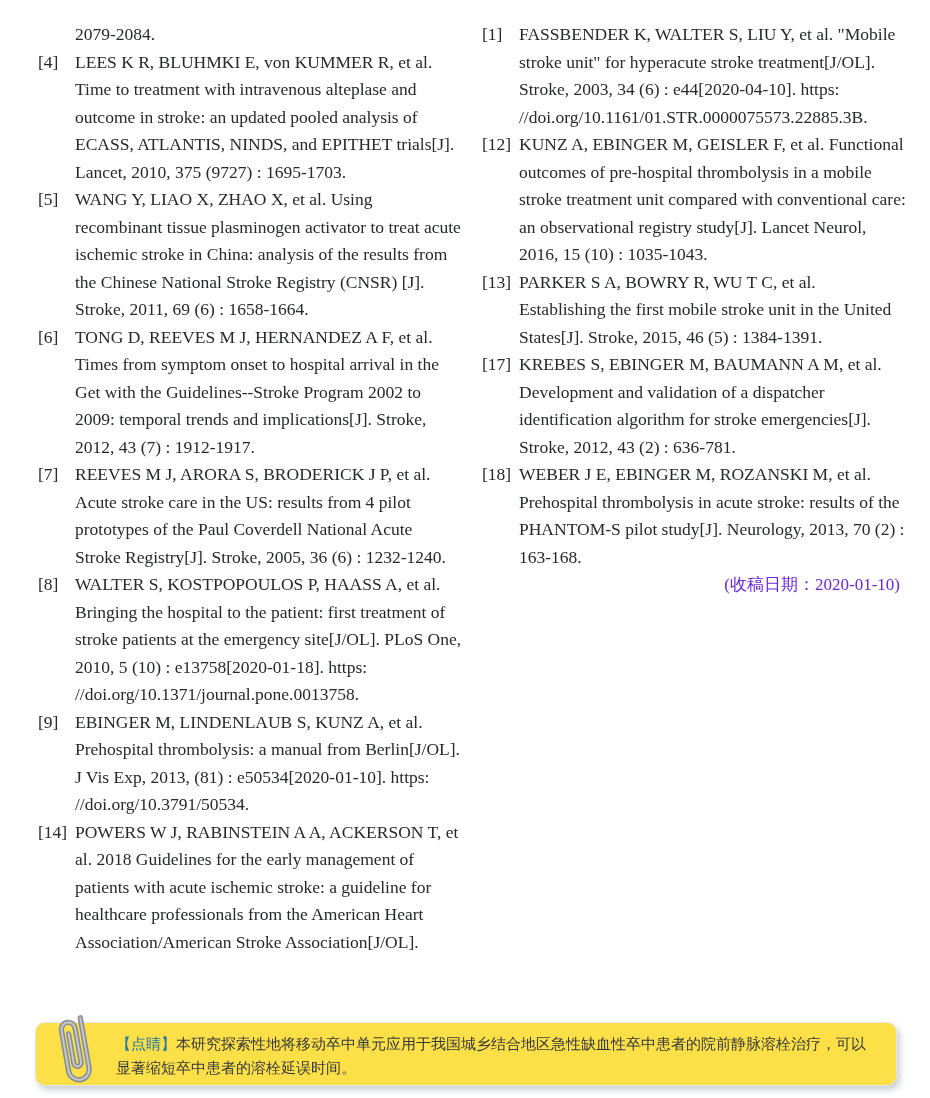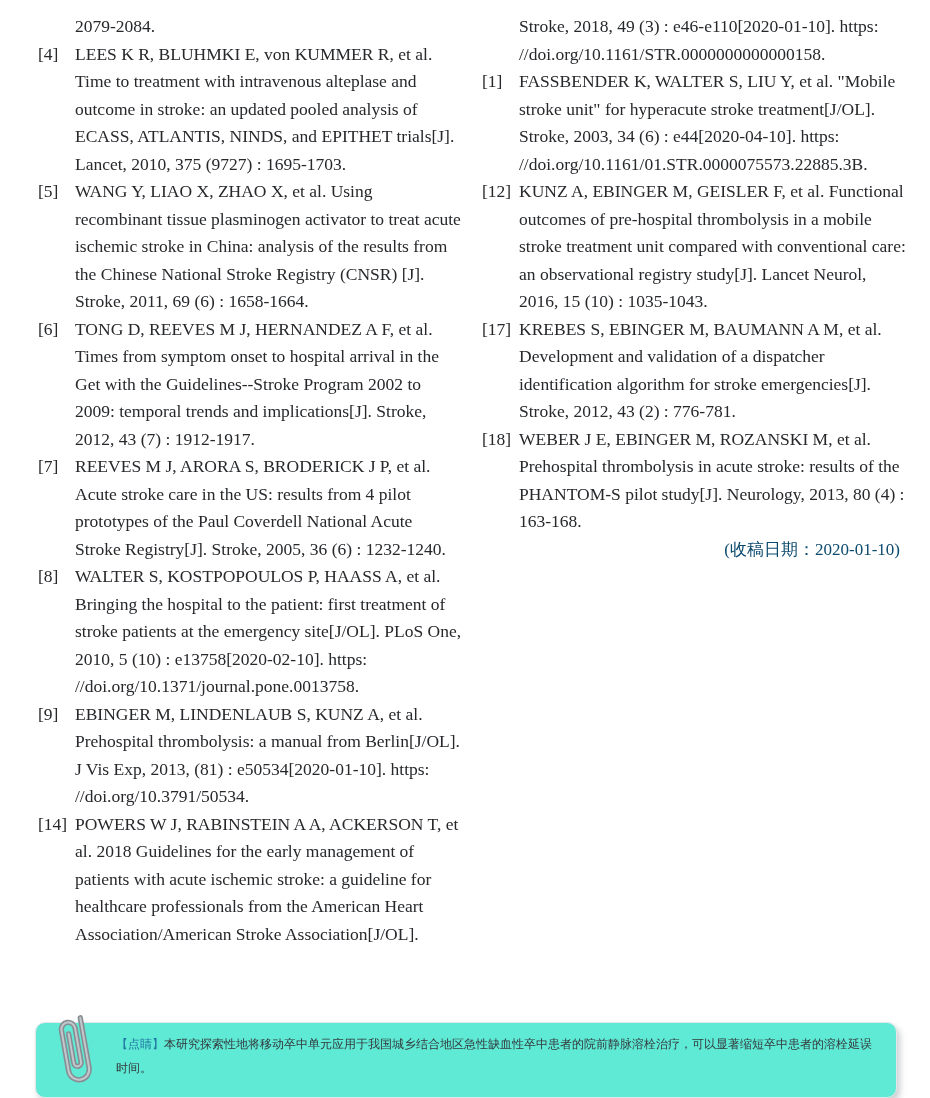--- a/index.html
+++ b/index.html
@@ -8,37 +8,37 @@
     background:#ffffff;color:#26282b;
     font-family:"Liberation Serif","DejaVu Serif",serif;
     overflow:hidden;
   }
   .page{position:absolute;inset:0;background:#ffffff;}
   .refs{
     display:flex;gap:20px;
     padding:13px 24px 0 38px;
     font-size:17.5px;line-height:27.5px;
   }
-  .col{flex:1 1 0;min-width:0;}
+  .col{flex:1 1 0;min-width:0;margin-top:8px;}
   .ref{display:flex;align-items:flex-start;}
   .ref-num{flex:0 0 37px;}
   .ref-text{flex:1 1 auto;min-width:0;overflow-wrap:break-word;word-break:break-word;text-align:left;}
   .received{
     text-align:right;padding:1px 6px 0 0;
-    font-size:17px;line-height:26px;color:#0c4a6e;
+    font-size:17px;line-height:26px;color:#6d28d9;
   }
   .tip-box{
-    position:absolute;left:35px;top:1022px;width:862px;height:76px;
+    position:absolute;left:35px;top:1022px;width:862px;height:64px;
     box-sizing:border-box;
-    background:#5eead4;
+    background:#fde047;
     border:1px solid #e3e6ea;
     border-radius:10px;
     box-shadow:3px 4px 6px rgba(140,146,153,0.45);
     padding:9px 20px 0 80px;
-    font-size:12px;line-height:24px;color:#34383d;
+    font-size:15px;line-height:24px;color:#34383d;
   }
   .tip-label{color:#2178a3;}
   .clip{
     position:absolute;left:14px;top:-18px;width:56px;height:92px;
     pointer-events:none;
   }
   .clip svg{display:block;width:100%;height:100%;}
 </style>
 </head>
 <body>
@@ -63,52 +63,52 @@
       <div class="ref">
         <span class="ref-num">[6]</span>
         <span class="ref-text">TONG D, REEVES M J, HERNANDEZ A F, et al. Times from symptom onset to hospital arrival in the Get with the Guidelines--Stroke Program 2002 to 2009: temporal trends and implications[J]. Stroke, 2012, 43 (7) : 1912-1917.</span>
       </div>
       <div class="ref">
         <span class="ref-num">[7]</span>
         <span class="ref-text">REEVES M J, ARORA S, BRODERICK J P, et al. Acute stroke care in the US: results from 4 pilot prototypes of the Paul Coverdell National Acute Stroke Registry[J]. Stroke, 2005, 36 (6) : 1232-1240.</span>
       </div>
       <div class="ref">
         <span class="ref-num">[8]</span>
-        <span class="ref-text">WALTER S, KOSTPOPOULOS P, HAASS A, et al. Bringing the hospital to the patient: first treatment of stroke patients at the emergency site[J/OL]. PLoS One, 2010, 5 (10) : e13758[2020-02-10]. https: //doi.org/10.1371/journal.pone.0013758.</span>
+        <span class="ref-text">WALTER S, KOSTPOPOULOS P, HAASS A, et al. Bringing the hospital to the patient: first treatment of stroke patients at the emergency site[J/OL]. PLoS One, 2010, 5 (10) : e13758[2020-01-18]. https: //doi.org/10.1371/journal.pone.0013758.</span>
       </div>
       <div class="ref">
         <span class="ref-num">[9]</span>
         <span class="ref-text">EBINGER M, LINDENLAUB S, KUNZ A, et al. Prehospital thrombolysis: a manual from Berlin[J/OL]. J Vis Exp, 2013, (81) : e50534[2020-01-10]. https: //doi.org/10.3791/50534.</span>
       </div>
       <div class="ref">
         <span class="ref-num">[14]</span>
         <span class="ref-text">POWERS W J, RABINSTEIN A A, ACKERSON T, et al. 2018 Guidelines for the early management of patients with acute ischemic stroke: a guideline for healthcare professionals from the American Heart Association/American Stroke Association[J/OL].</span>
       </div>
     </div>
 
     <div class="col">
       <div class="ref">
-        <span class="ref-num"></span>
-        <span class="ref-text">Stroke, 2018, 49 (3) : e46-e110[2020-01-10]. https: //doi.org/10.1161/STR.0000000000000158.</span>
-      </div>
-      <div class="ref">
         <span class="ref-num">[1]</span>
         <span class="ref-text">FASSBENDER K, WALTER S, LIU Y, et al. "Mobile stroke unit" for hyperacute stroke treatment[J/OL]. Stroke, 2003, 34 (6) : e44[2020-04-10]. https: //doi.org/10.1161/01.STR.0000075573.22885.3B.</span>
       </div>
       <div class="ref">
         <span class="ref-num">[12]</span>
         <span class="ref-text">KUNZ A, EBINGER M, GEISLER F, et al. Functional outcomes of pre-hospital thrombolysis in a mobile stroke treatment unit compared with conventional care: an observational registry study[J]. Lancet Neurol, 2016, 15 (10) : 1035-1043.</span>
       </div>
       <div class="ref">
+        <span class="ref-num">[13]</span>
+        <span class="ref-text">PARKER S A, BOWRY R, WU T C, et al. Establishing the first mobile stroke unit in the United States[J]. Stroke, 2015, 46 (5) : 1384-1391.</span>
+      </div>
+      <div class="ref">
         <span class="ref-num">[17]</span>
-        <span class="ref-text">KREBES S, EBINGER M, BAUMANN A M, et al. Development and validation of a dispatcher identification algorithm for stroke emergencies[J]. Stroke, 2012, 43 (2) : 776-781.</span>
+        <span class="ref-text">KREBES S, EBINGER M, BAUMANN A M, et al. Development and validation of a dispatcher identification algorithm for stroke emergencies[J]. Stroke, 2012, 43 (2) : 636-781.</span>
       </div>
       <div class="ref">
         <span class="ref-num">[18]</span>
-        <span class="ref-text">WEBER J E, EBINGER M, ROZANSKI M, et al. Prehospital thrombolysis in acute stroke: results of the PHANTOM-S pilot study[J]. Neurology, 2013, 80 (4) : 163-168.</span>
+        <span class="ref-text">WEBER J E, EBINGER M, ROZANSKI M, et al. Prehospital thrombolysis in acute stroke: results of the PHANTOM-S pilot study[J]. Neurology, 2013, 70 (2) : 163-168.</span>
       </div>
       <div class="received">(收稿日期：2020-01-10)</div>
     </div>
 
   </div>
 
   <div class="tip-box">
     <span class="clip">
       <svg viewBox="0 0 44 80" xmlns="http://www.w3.org/2000/svg" aria-hidden="true">
         <g transform="rotate(-10 22 46)">

